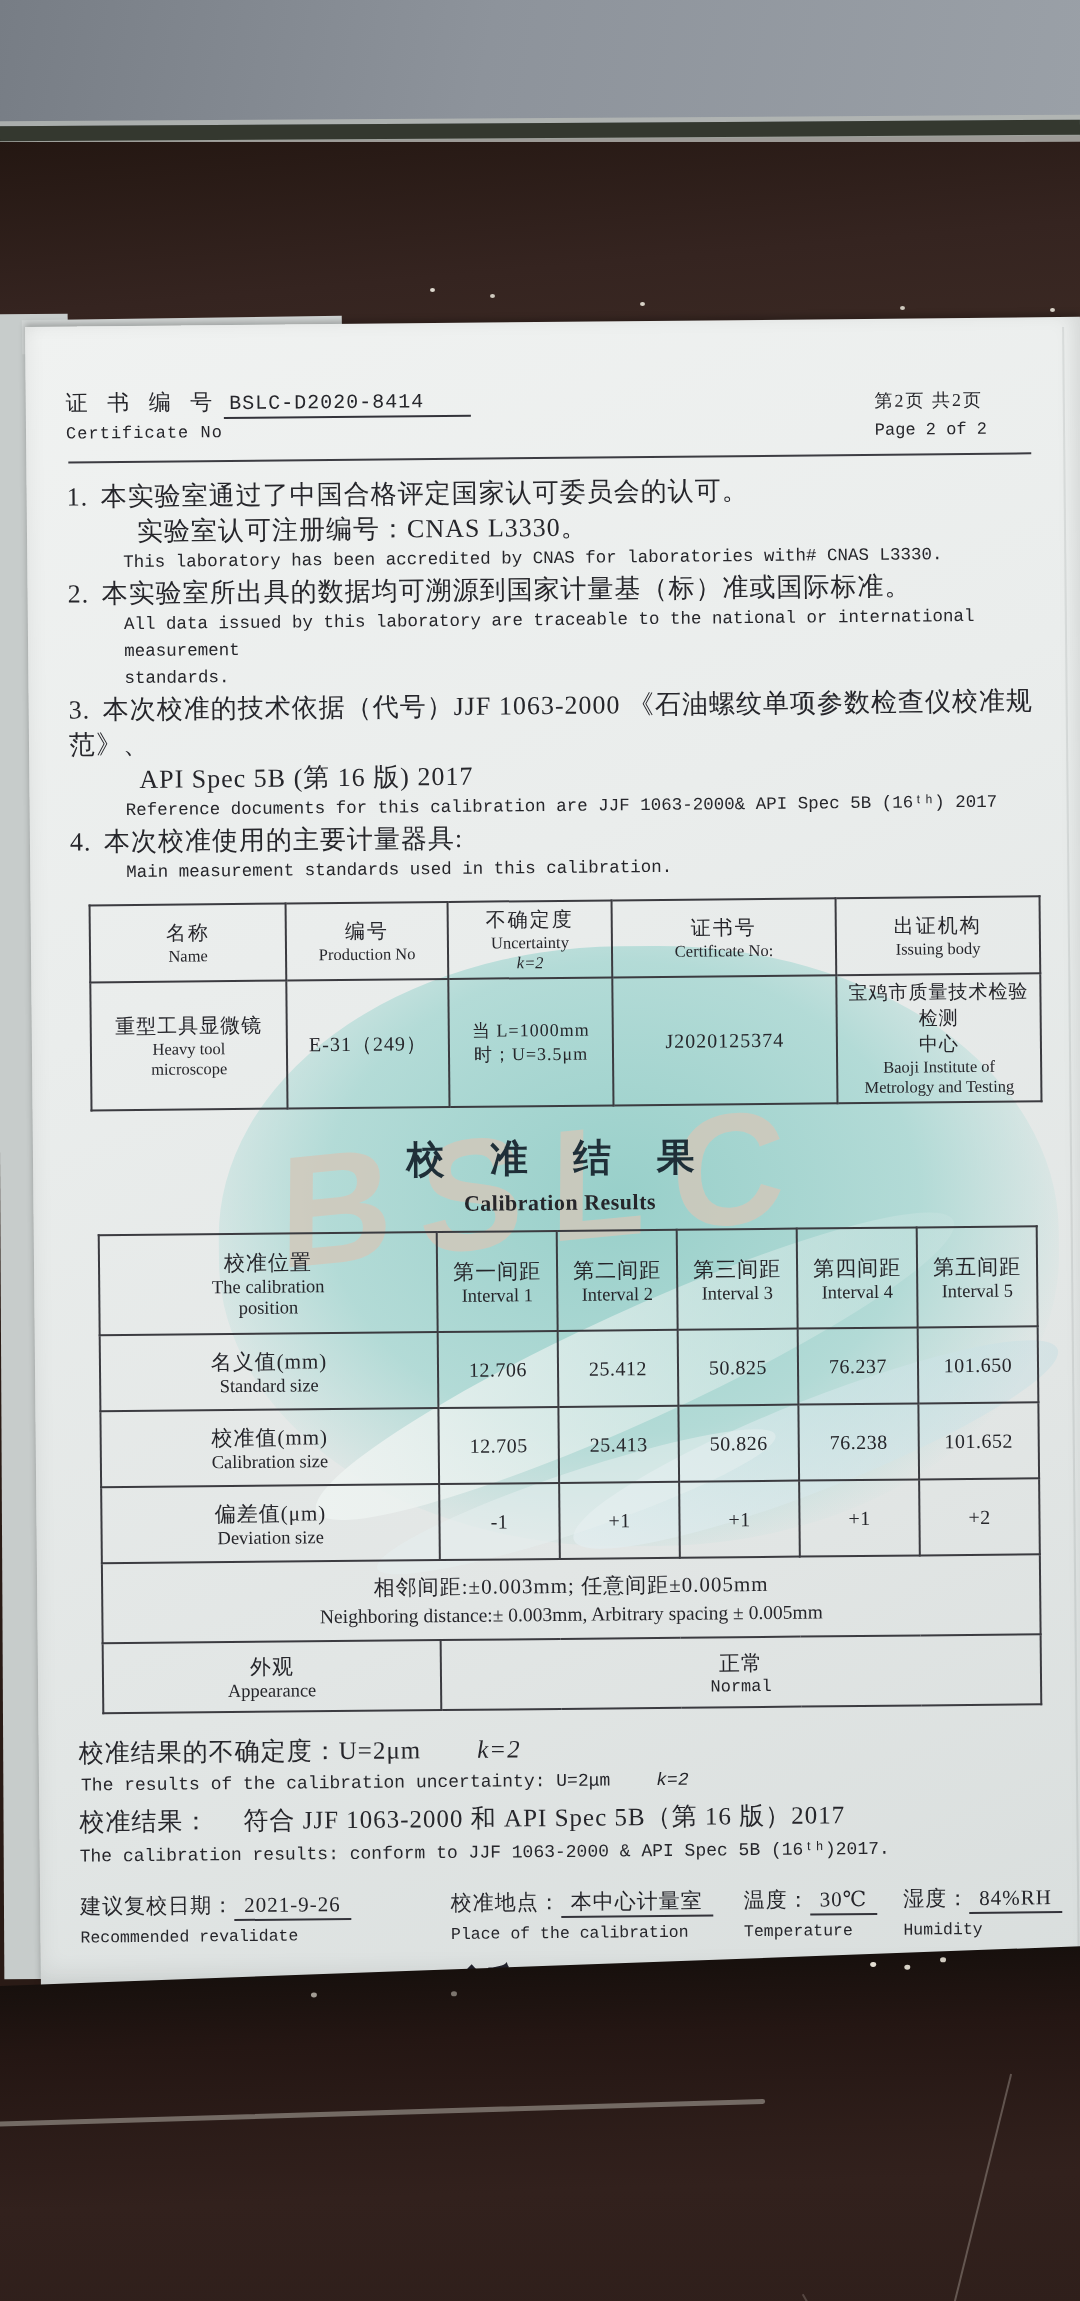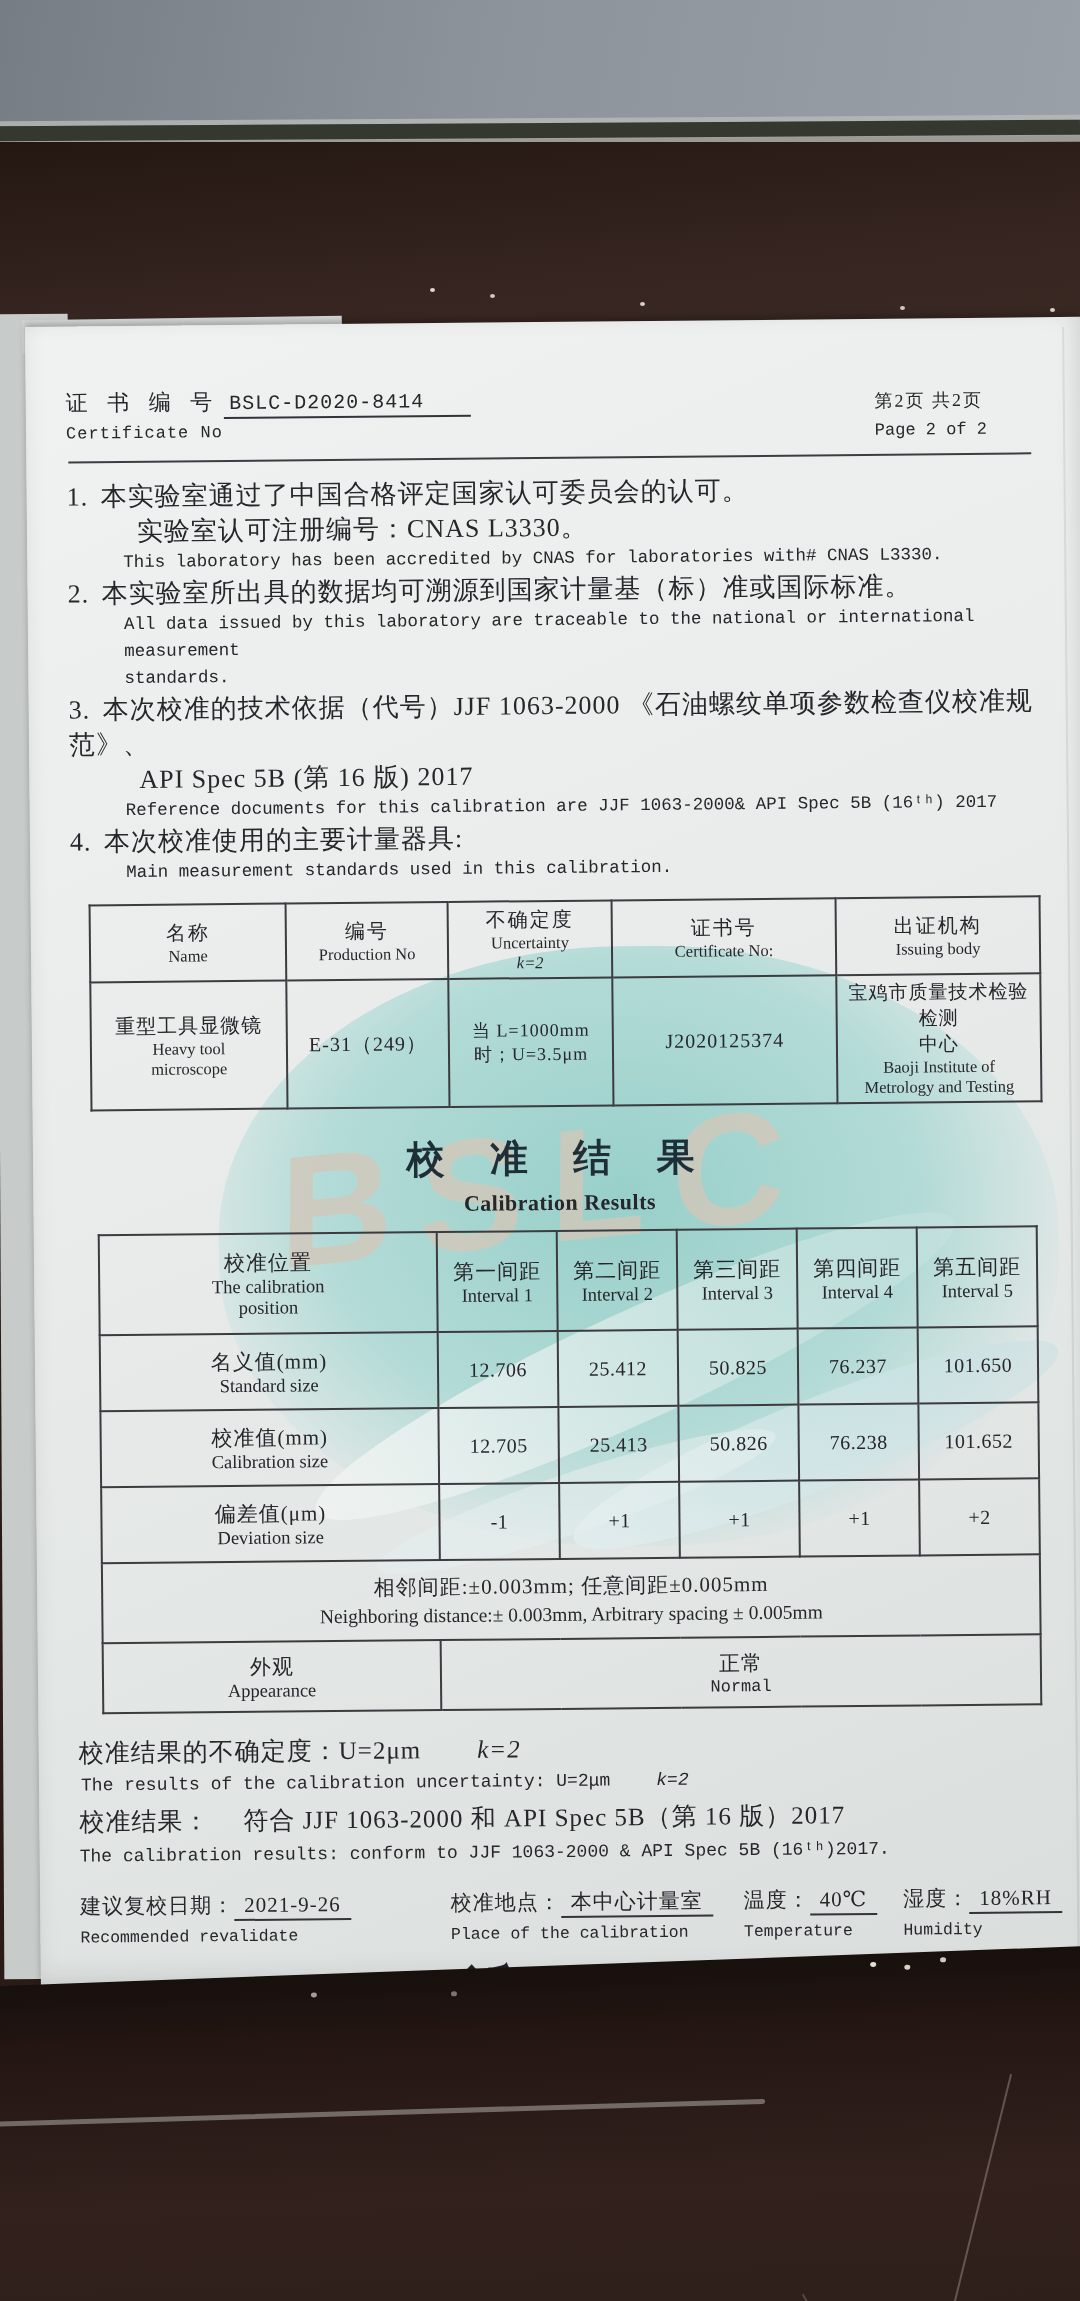--- a/index.html
+++ b/index.html
@@ -330,25 +330,25 @@
       <div class="brow">
         <div class="bitem b1">
           <div class="b-top"><span class="cn">建议复校日期：</span><span class="cn u b-val">2021-9-26</span></div>
           <div class="mono b-cap">Recommended revalidate</div>
         </div>
         <div class="bitem b2">
           <div class="b-top"><span class="cn">校准地点：</span><span class="cn u b-val">本中心计量室</span></div>
           <div class="mono b-cap">Place of the calibration</div>
         </div>
         <div class="bitem b3">
-          <div class="b-top"><span class="cn">温度：</span><span class="cn u b-val">40℃</span></div>
+          <div class="b-top"><span class="cn">温度：</span><span class="cn u b-val">30℃</span></div>
           <div class="mono b-cap">Temperature</div>
         </div>
         <div class="bitem b4">
-          <div class="b-top"><span class="cn">湿度：</span><span class="cn u b-val">18%RH</span></div>
+          <div class="b-top"><span class="cn">湿度：</span><span class="cn u b-val">84%RH</span></div>
           <div class="mono b-cap">Humidity</div>
         </div>
       </div>
 
       <div class="sigs">
         <div class="sig-block sig-left">
 
           <div class="sig-cn-name">杨智新</div>
         </div>
         <div class="sig-block sig-right">

